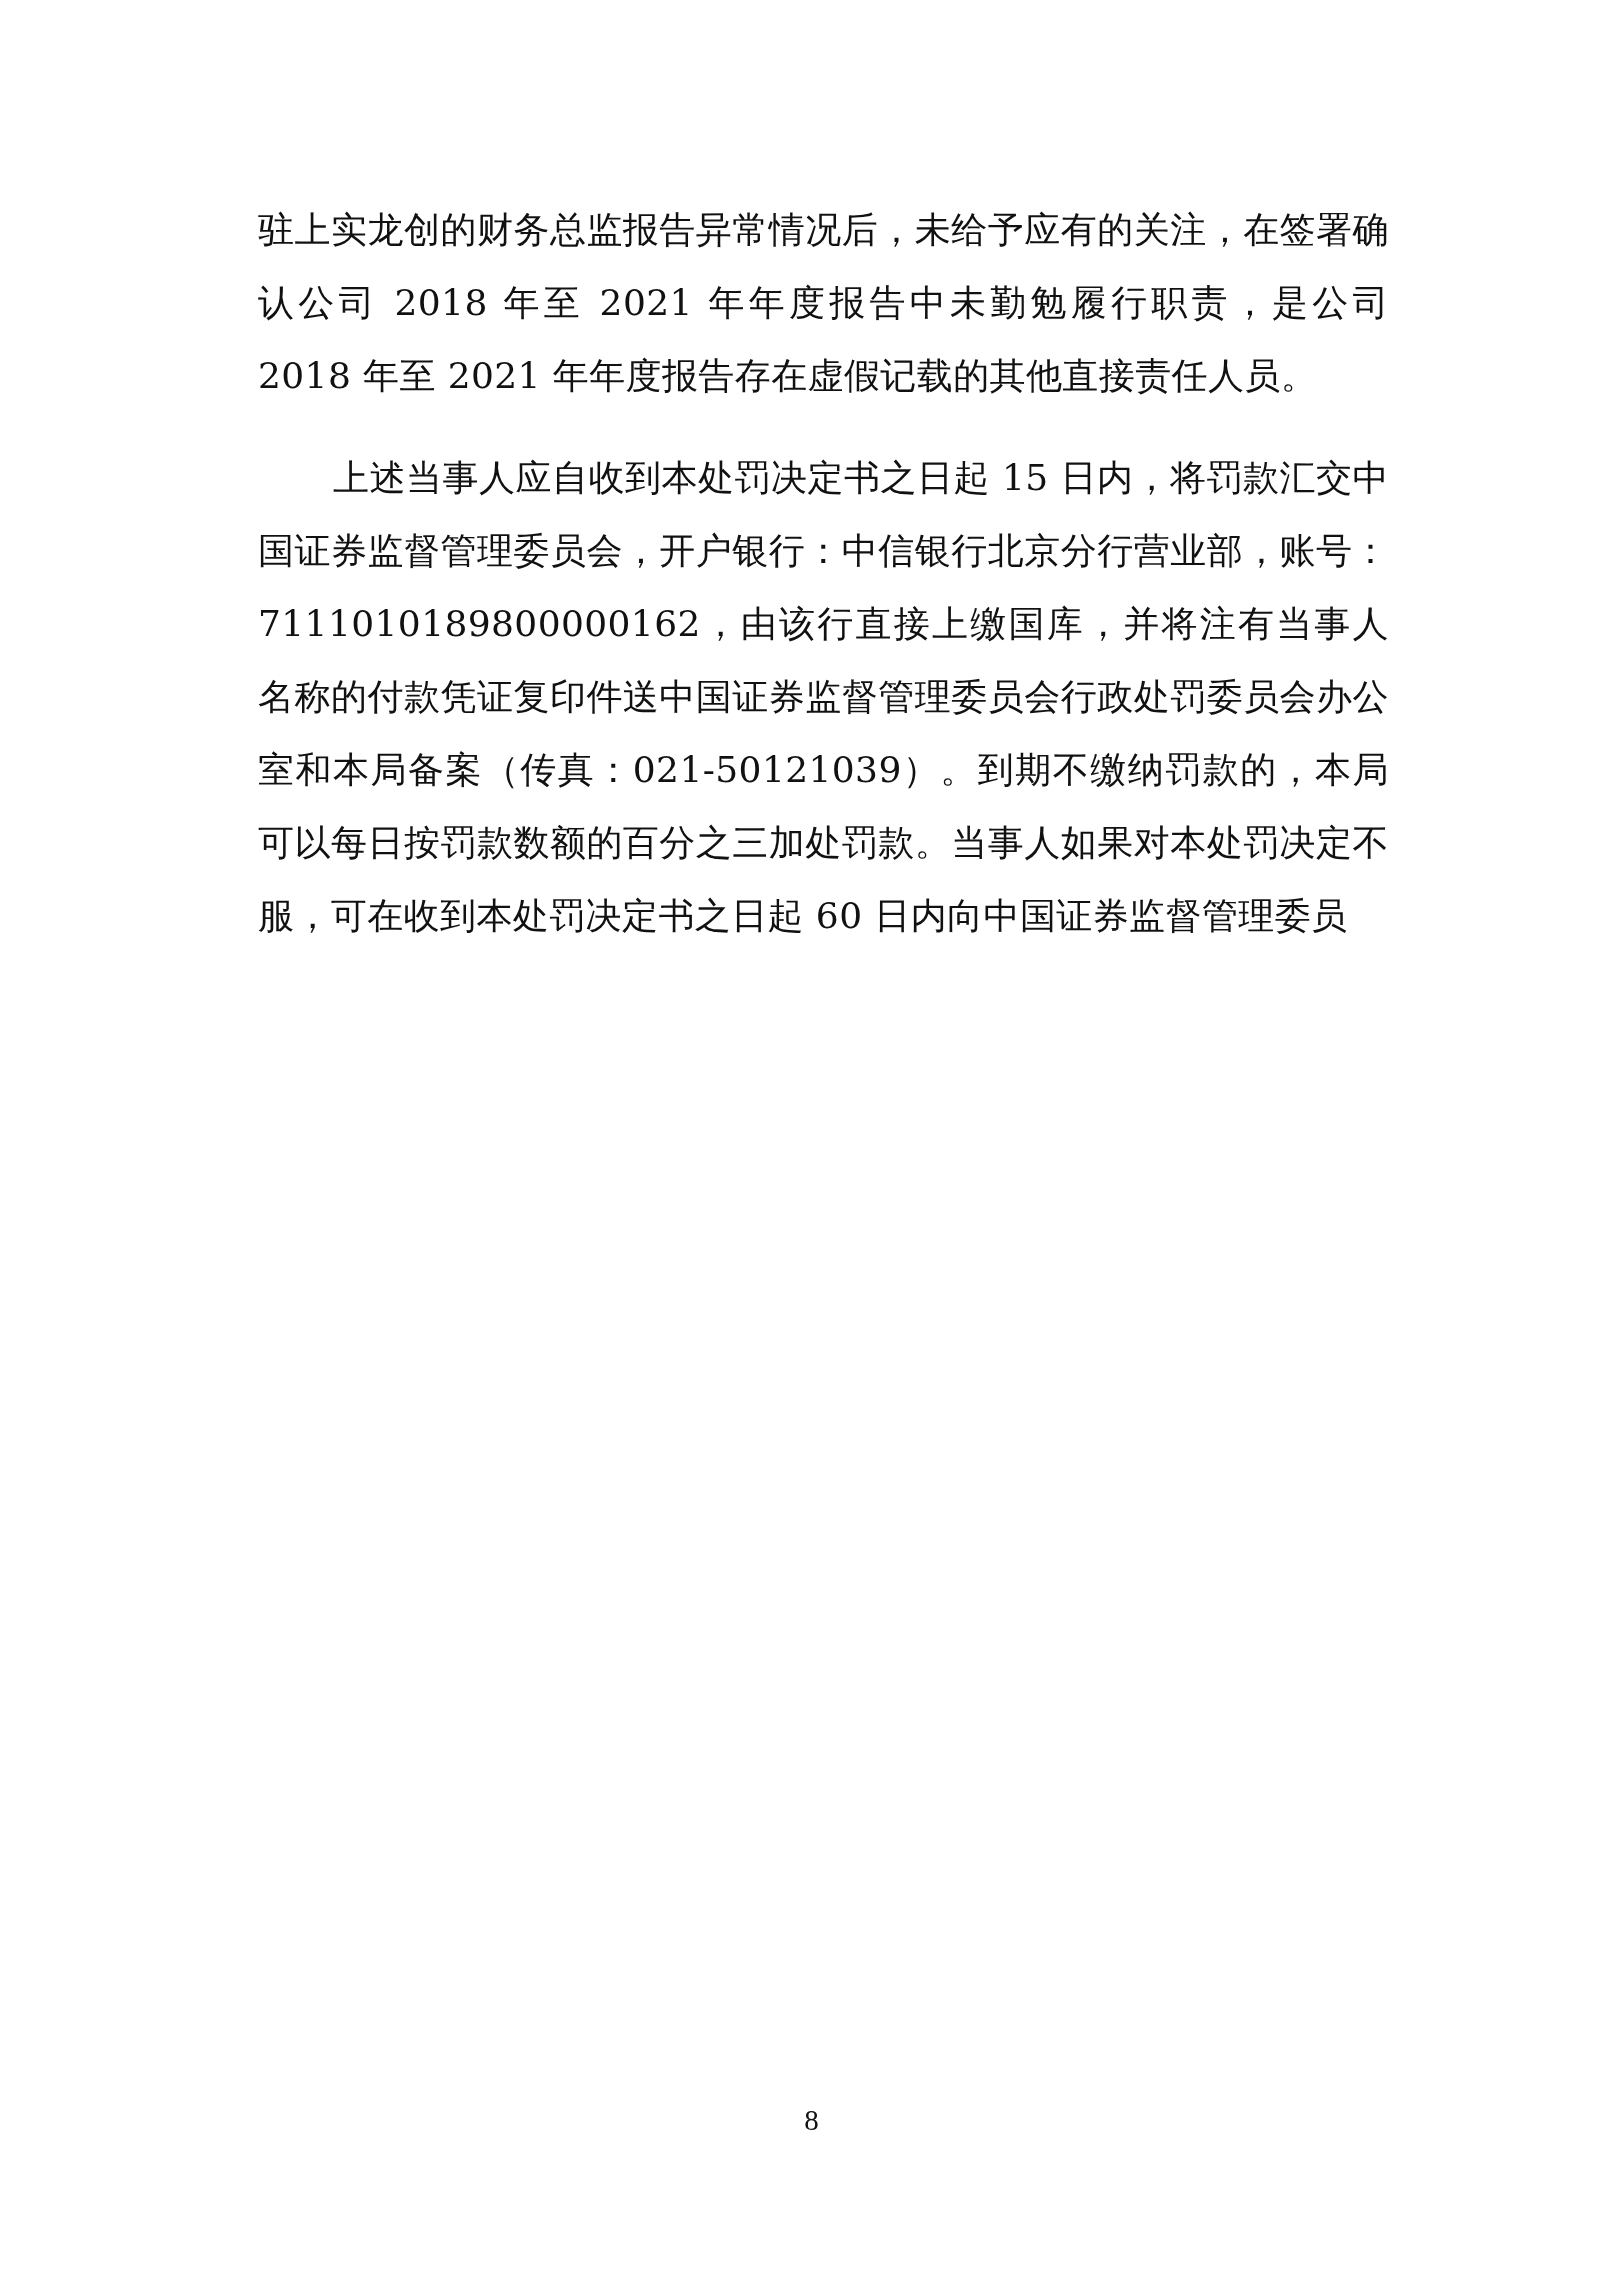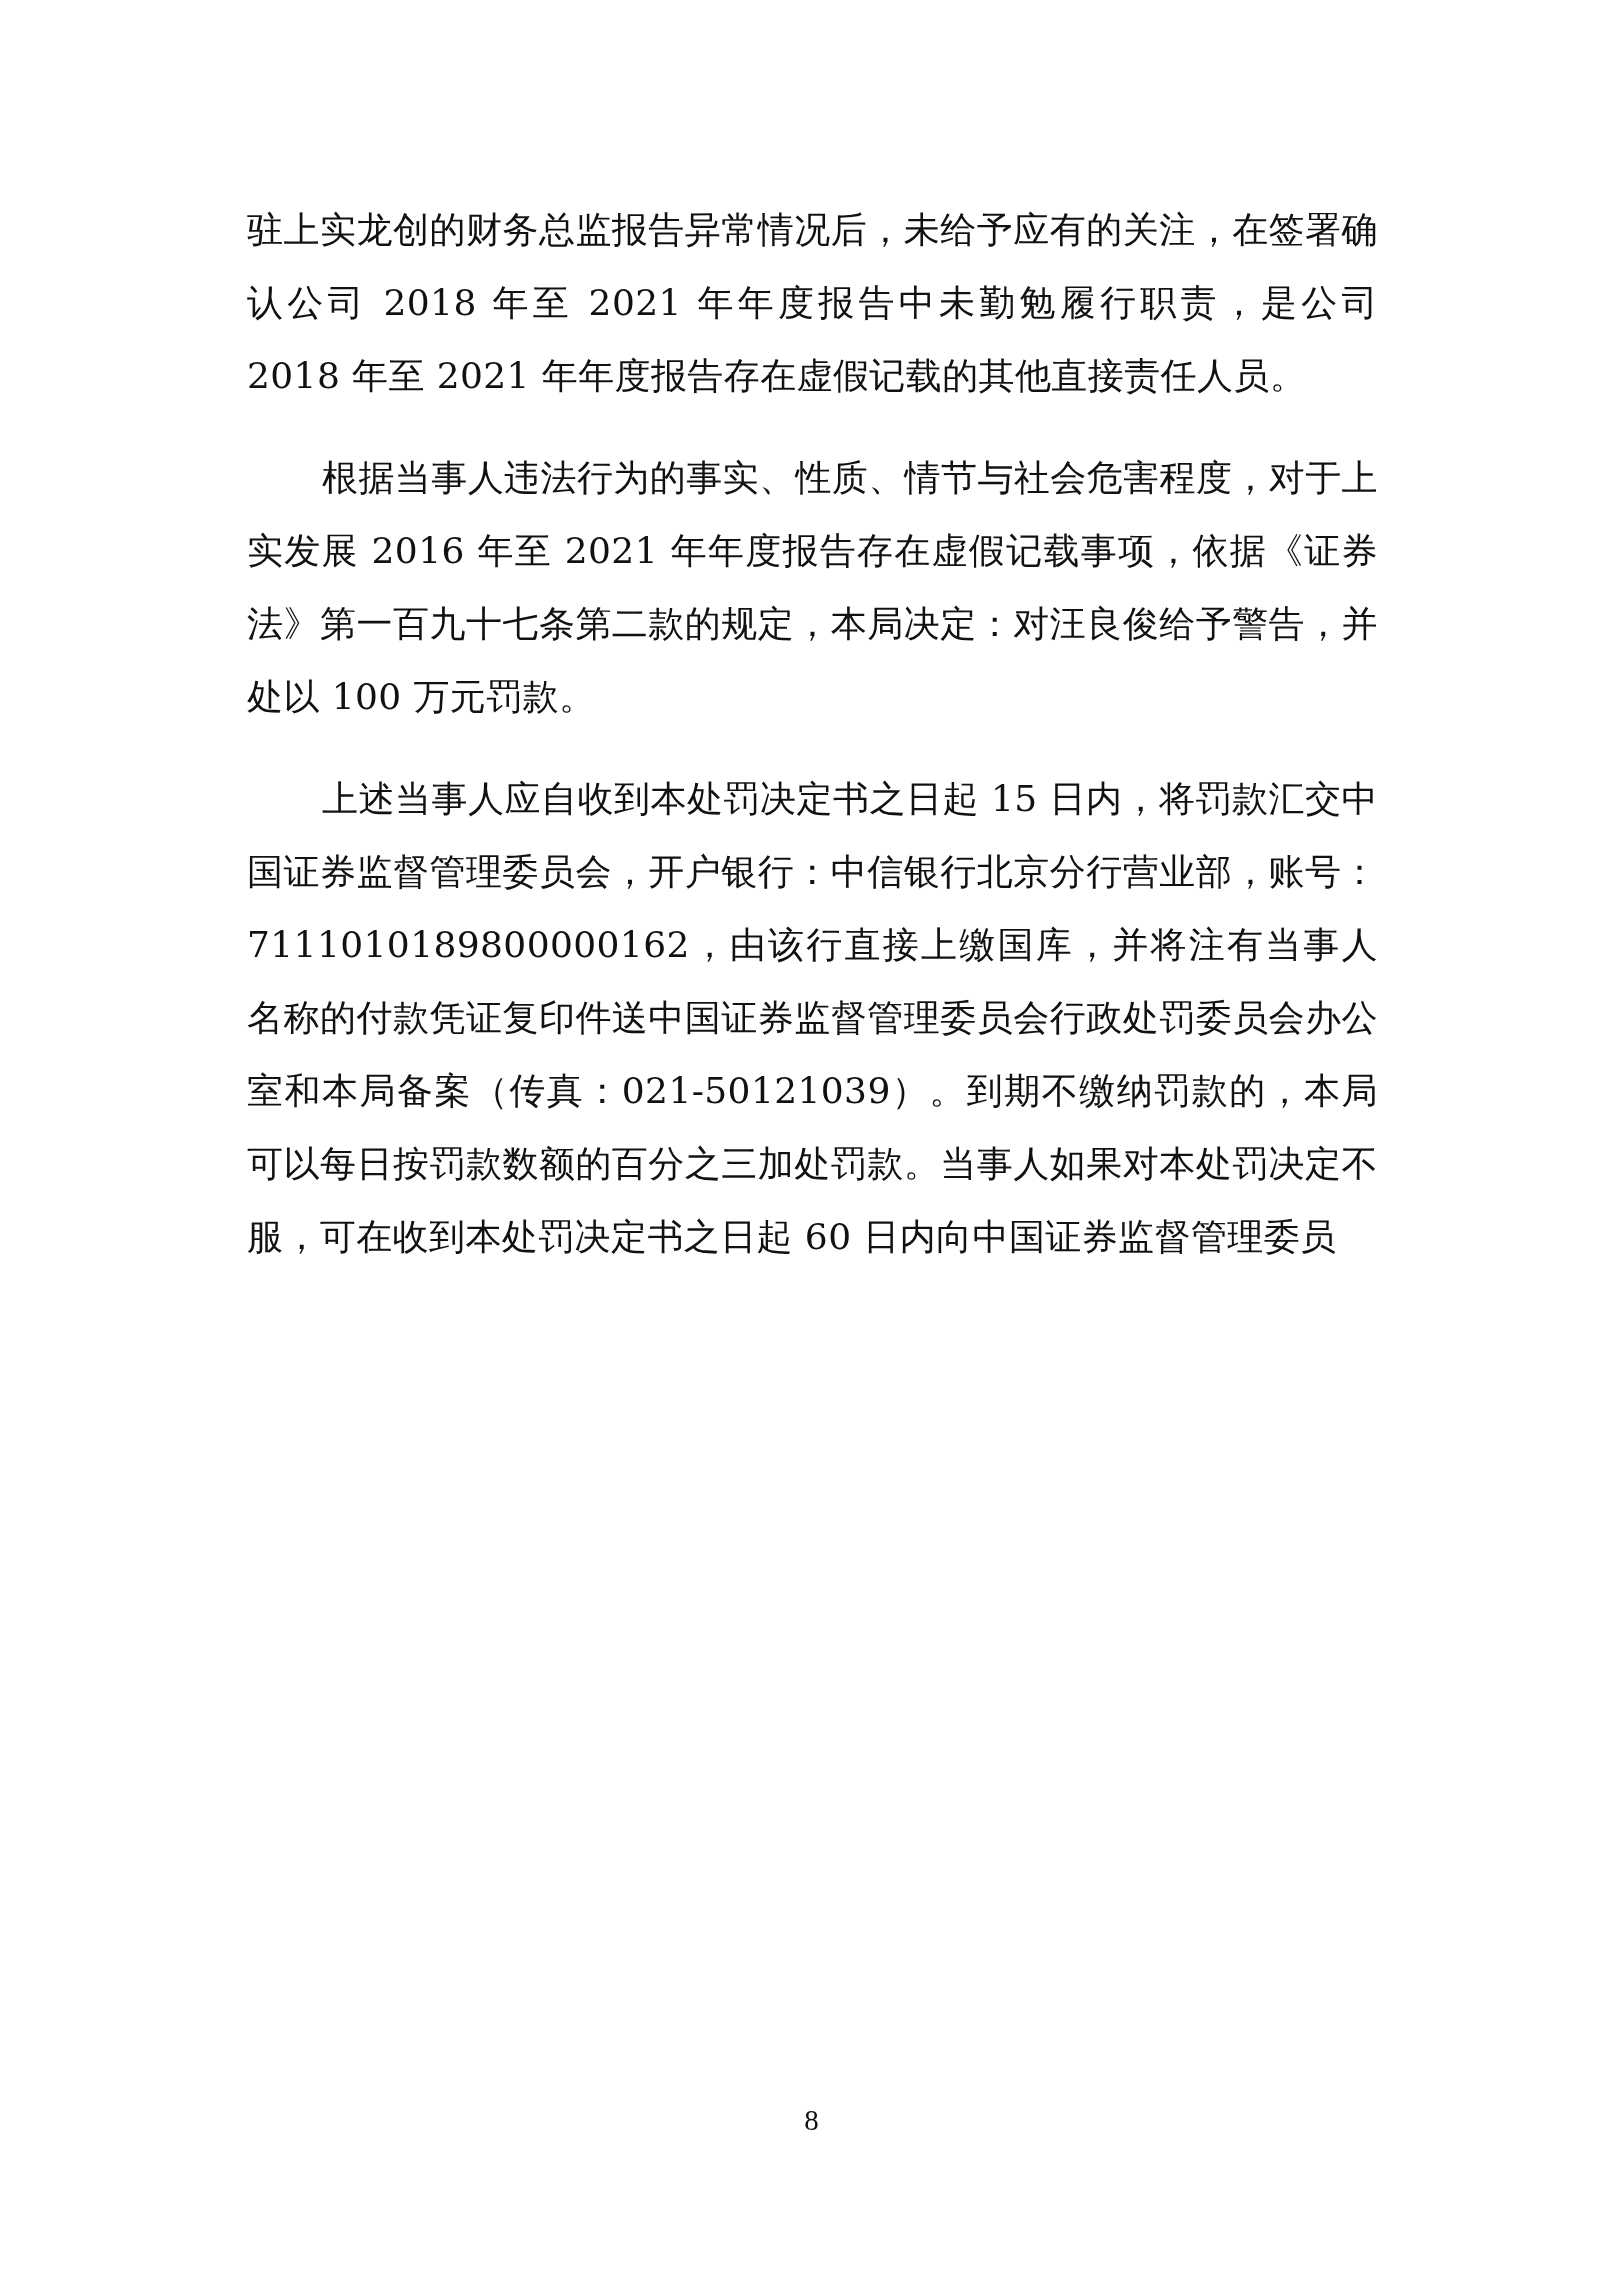--- a/index.html
+++ b/index.html
@@ -10,21 +10,21 @@
     body {
       width: 1623px;
       height: 2295px;
       position: relative;
       overflow: hidden;
       font-family: "DejaVu Serif", "Liberation Serif", serif;
       color: #111111;
     }
     .page {
       position: absolute;
-      left: 247px;
+      left: 258px;
       top: 193px;
       width: 1131px;
     }
     .para {
       margin: 0 0 29px 0;
       font-size: 36px;
       line-height: 73px;
       text-align: justify;
       text-justify: inter-character;
       letter-spacing: 0.4px;
@@ -41,18 +41,17 @@
       font-family: "Liberation Serif", serif;
       font-size: 29px;
       color: #111111;
     }
   </style>
 </head>
 <body>
 
 <div class="page">
   <p class="para">驻上实龙创的财务总监报告异常情况后，未给予应有的关注，在签署确认公司 2018 年至 2021 年年度报告中未勤勉履行职责，是公司 2018 年至 2021 年年度报告存在虚假记载的其他直接责任人员。</p>
-  <p class="para indent">根据当事人违法行为的事实、性质、情节与社会危害程度，对于上实发展 2016 年至 2021 年年度报告存在虚假记载事项，依据《证券法》第一百九十七条第二款的规定，本局决定：对汪良俊给予警告，并处以 100 万元罚款。</p>
   <p class="para indent">上述当事人应自收到本处罚决定书之日起 15 日内，将罚款汇交中国证券监督管理委员会，开户银行：中信银行北京分行营业部，账号：7111010189800000162，由该行直接上缴国库，并将注有当事人名称的付款凭证复印件送中国证券监督管理委员会行政处罚委员会办公室和本局备案（传真：021-50121039）。到期不缴纳罚款的，本局可以每日按罚款数额的百分之三加处罚款。当事人如果对本处罚决定不服，可在收到本处罚决定书之日起 60 日内向中国证券监督管理委员</p>
 </div>
 
 <div class="page-number">8</div>
 
 
 </body></html>

